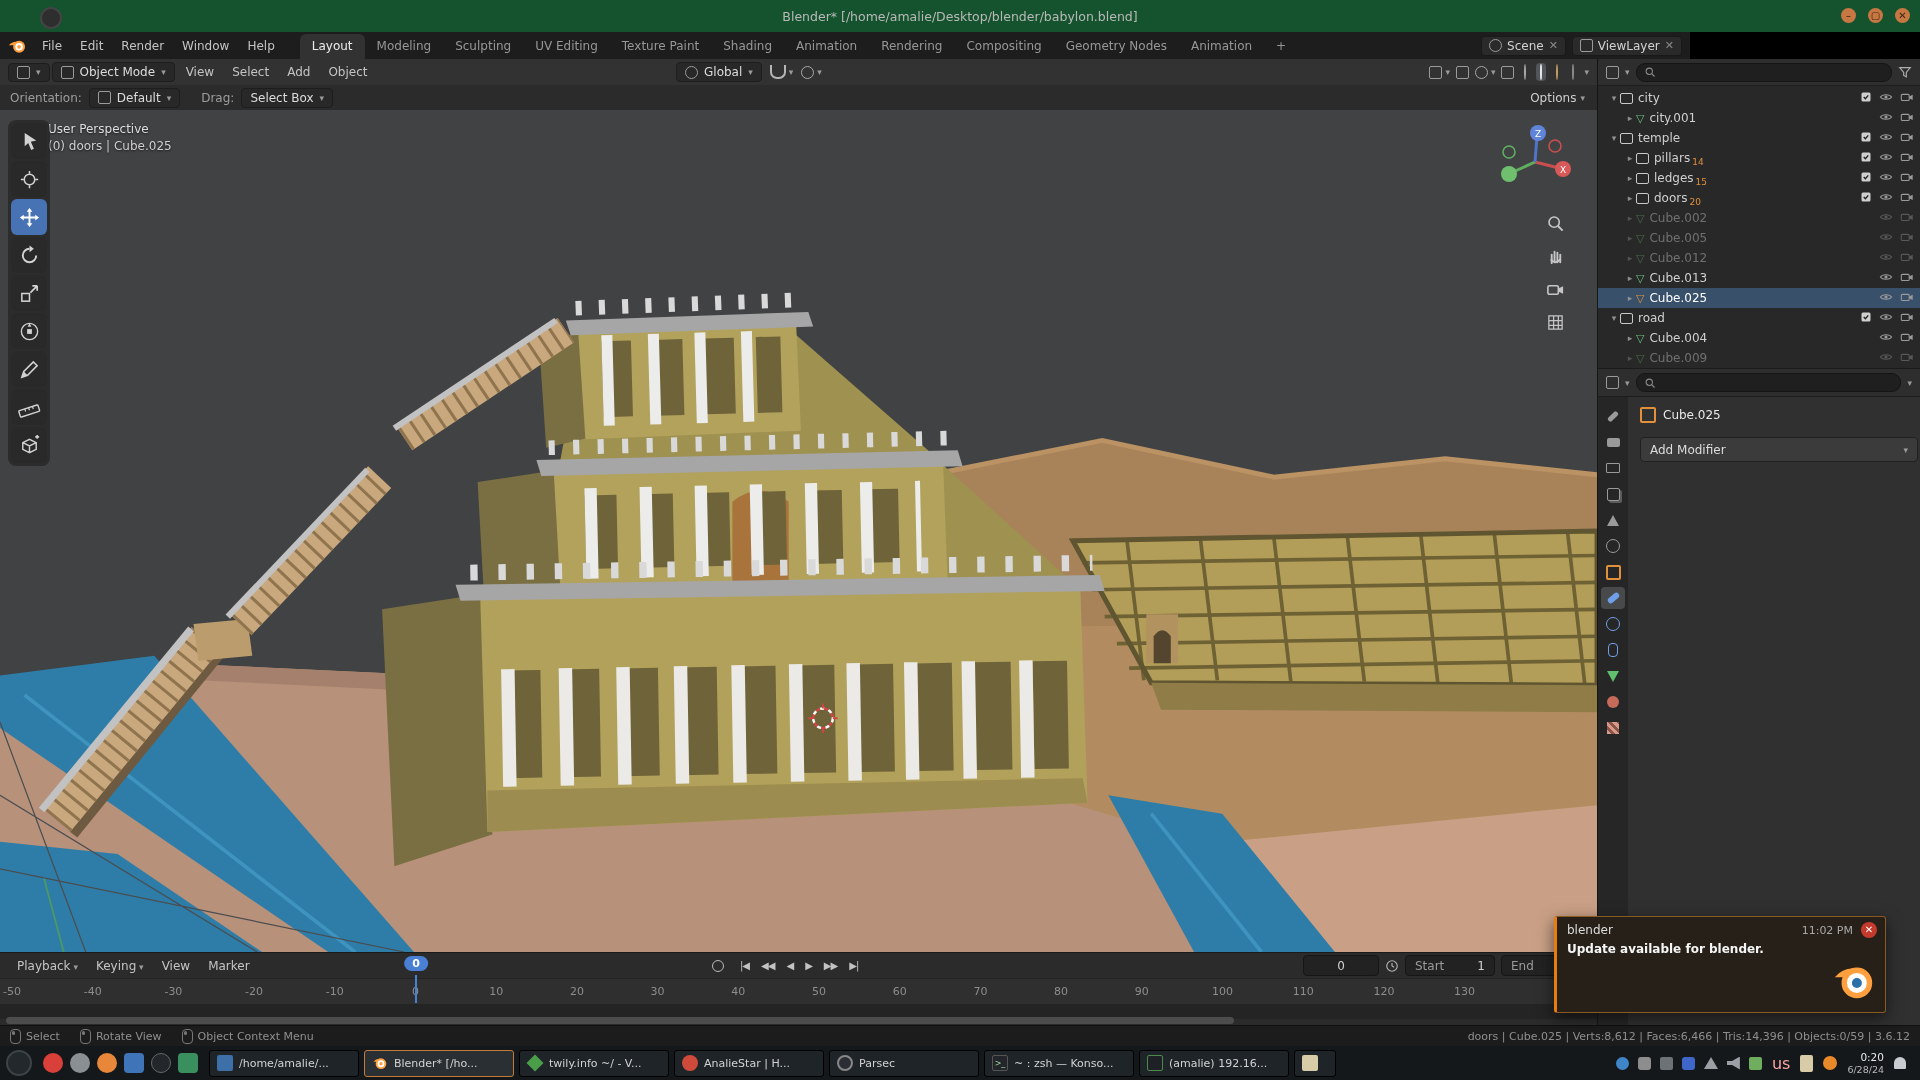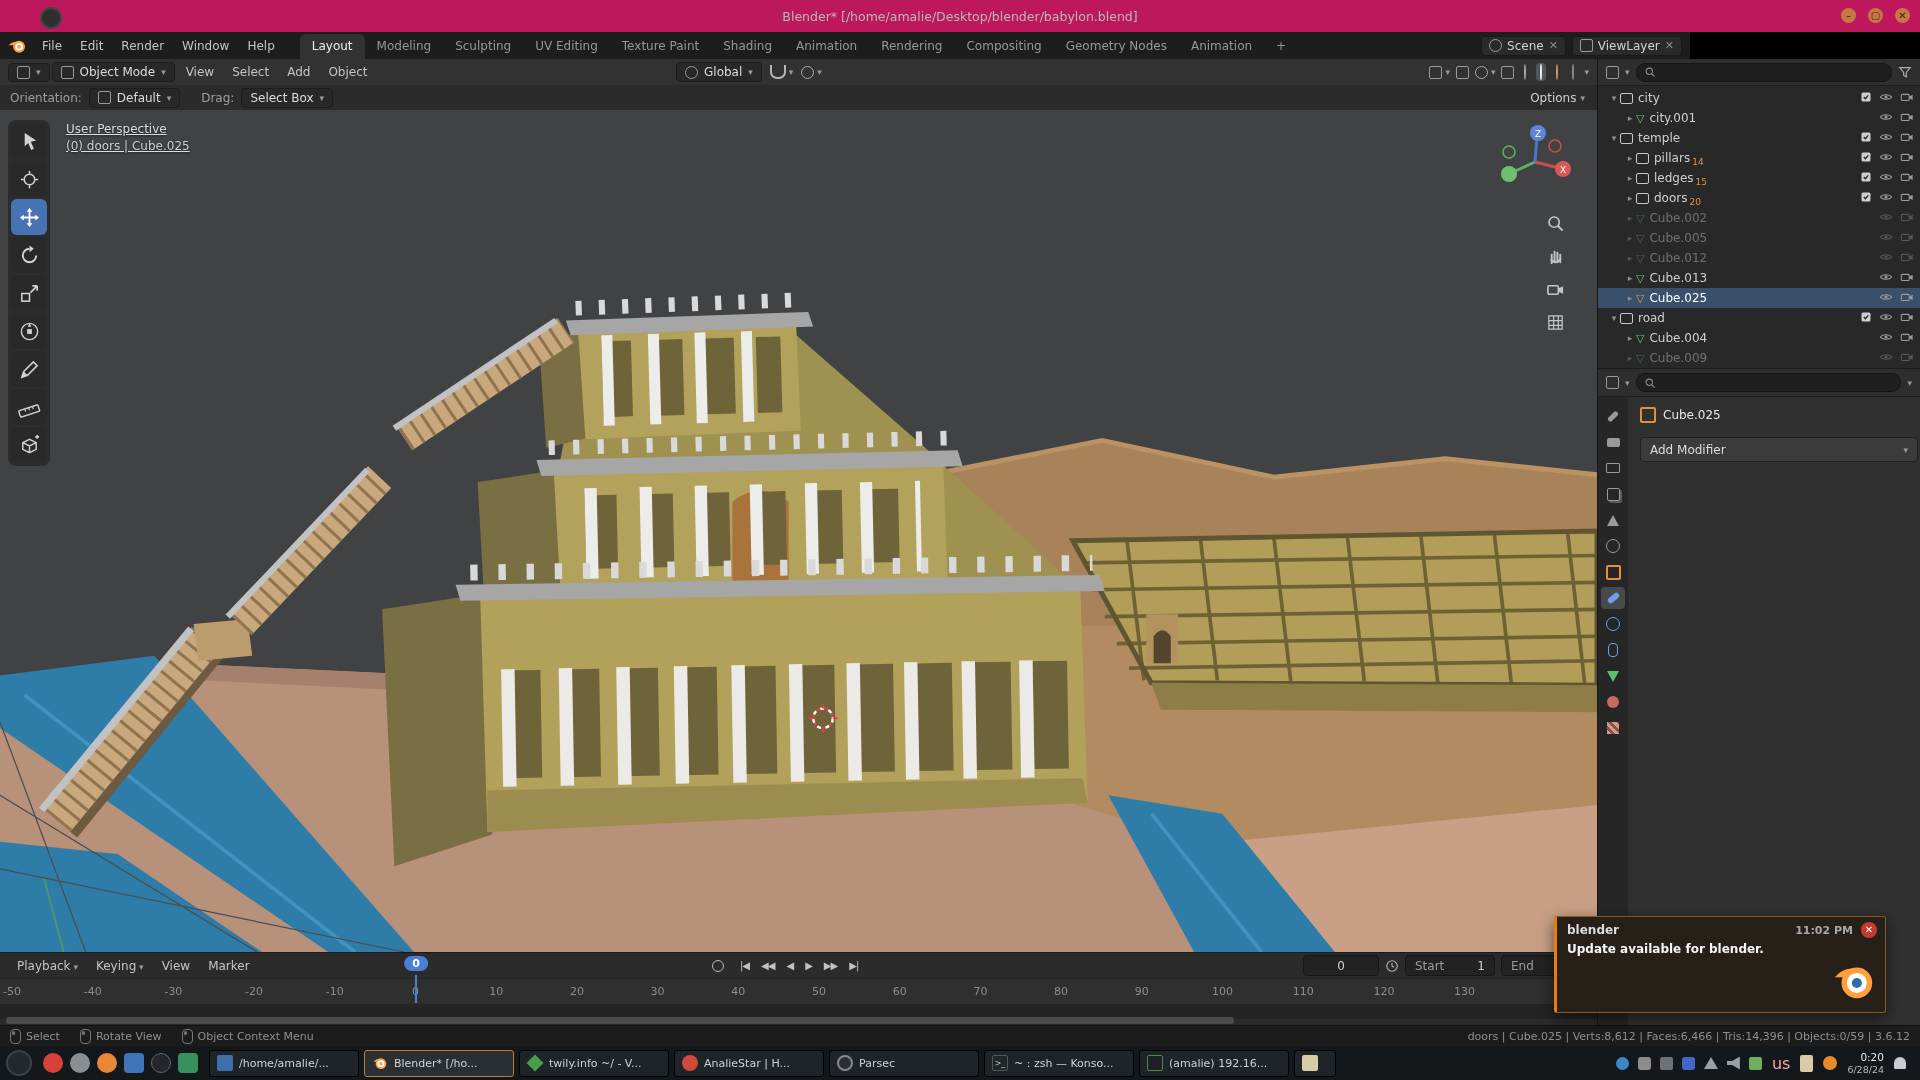--- a/index.html
+++ b/index.html
@@ -1,21 +1,21 @@
 <!DOCTYPE html>
 <html><head>
 <meta charset="utf-8">
 <style>
   html,body{margin:0;padding:0;background:#000;}
   body{width:1920px;height:1080px;position:relative;overflow:hidden;
        font-family:"DejaVu Sans",sans-serif;font-size:12px;color:#c8c8c8;}
   .flex{display:flex;align-items:center;}
 
   
-  #titlebar{position:absolute;top:0;left:0;width:1920px;height:32px;background:#be185d;
+  #titlebar{position:absolute;top:0;left:0;width:1920px;height:32px;background:#14532d;
             display:flex;align-items:center;justify-content:center;color:#b9b9b9;font-size:12.5px;}
   #titlebar .appicon{position:absolute;left:40px;top:7px;width:18px;height:18px;border-radius:50%;
             background:#2e2e2e;border:2px solid #444;}
   #titlebar .winbtns{position:absolute;right:10px;top:8px;display:flex;gap:12px;}
   .winbtn{width:15px;height:15px;border-radius:50%;background:#c77742;color:#3a2412;font-size:10px;
           display:flex;align-items:center;justify-content:center;line-height:1;}
 
   
   #topbar{position:absolute;top:32px;left:0;width:1690px;height:27px;background:#1d1d1d;
           display:flex;align-items:center;padding:0 8px;box-sizing:border-box;}
@@ -46,21 +46,21 @@
   .magnet{width:12px;height:12px;border:2.5px solid #b5b5b5;border-top:none;border-radius:0 0 7px 7px;}
 
   
   #tooloptions{position:absolute;top:85px;left:0;width:1597px;height:25px;background:#2b2b2b;
                display:flex;align-items:center;gap:7px;padding:0 10px;box-sizing:border-box;color:#9d9d9d;}
   #to-options{position:absolute;right:12px;color:#cfcfcf;}
 
   
   #viewport{position:absolute;top:110px;left:0;width:1597px;height:842px;background:#3f4143;overflow:hidden;}
   #viewport svg.scene{position:absolute;top:0;left:0;width:100%;height:100%;}
-  #vp-overlay{position:absolute;top:12px;left:66px;color:#dedede;text-shadow:0 1px 2px rgba(0,0,0,.6);text-decoration:underline;}
+  #vp-overlay{position:absolute;top:12px;left:48px;color:#dedede;text-shadow:0 1px 2px rgba(0,0,0,.6);}
   #vp-overlay .l2{color:#cfcfcf;margin-top:3px;}
   #tool-column{position:absolute;top:10px;left:8px;display:flex;flex-direction:column;gap:2px;
                background:rgba(28,28,28,.55);padding:3px;border-radius:8px;}
   .tool-btn{width:36px;height:36px;border-radius:6px;display:flex;align-items:center;justify-content:center;
             color:#d2d2d2;background:rgba(40,40,40,.7);}
   .tool-btn.active{background:#4772b3;color:#fff;}
   .tool-btn svg{width:23px;height:23px;}
   #nav-gizmo{position:absolute;top:14px;right:24px;width:76px;height:76px;}
   .vp-side-icons{position:absolute;top:104px;right:32px;display:flex;flex-direction:column;gap:14px;}
   .vp-side-icons svg{width:19px;height:19px;color:#c6c6c6;}
@@ -178,21 +178,21 @@
   .clipboard{width:13px;height:17px;background:#d8cba8;border-radius:2px;}
   #tray-clock{text-align:right;color:#e8e8e8;font-size:10.5px;line-height:1.25;}
   #tray-clock .date{color:#b9b9b9;font-size:9.5px;}
   .tr-appdot{width:14px;height:14px;background:#e88a2a;border-radius:50%;}
   .tr-bell{width:12px;height:12px;background:#c9cdd1;border-radius:50% 50% 10% 10%;}
 
   
   #notification{position:absolute;left:1554px;top:916px;width:332px;height:97px;background:#262019;
                 border:1px solid #8a5a20;border-left:3px solid #e87d0d;border-radius:3px;z-index:40;
                 box-shadow:0 5px 16px rgba(0,0,0,.55);box-sizing:border-box;}
-  #notif-header{display:flex;align-items:center;padding:5px 8px 2px 10px;gap:8px;font-weight:bold;}
+  #notif-header{display:flex;align-items:center;padding:5px 8px 2px 10px;gap:8px;}
   #notif-app{color:#dcdcdc;}
   #notif-time{margin-left:auto;color:#a8a8a8;font-size:11px;}
   #notif-close{width:16px;height:16px;border-radius:50%;background:#c43b2e;color:#fff;font-size:10px;
                display:flex;align-items:center;justify-content:center;line-height:1;}
   #notif-title{padding:2px 10px 0;color:#f5f5f5;font-weight:bold;font-size:12px;}
   #notif-body{padding:3px 64px 0 10px;color:#c9c9c9;font-size:11px;line-height:1.35;}
   #notif-logo{position:absolute;right:8px;bottom:8px;width:46px;height:46px;}
 </style>
 </head>
 <body>

